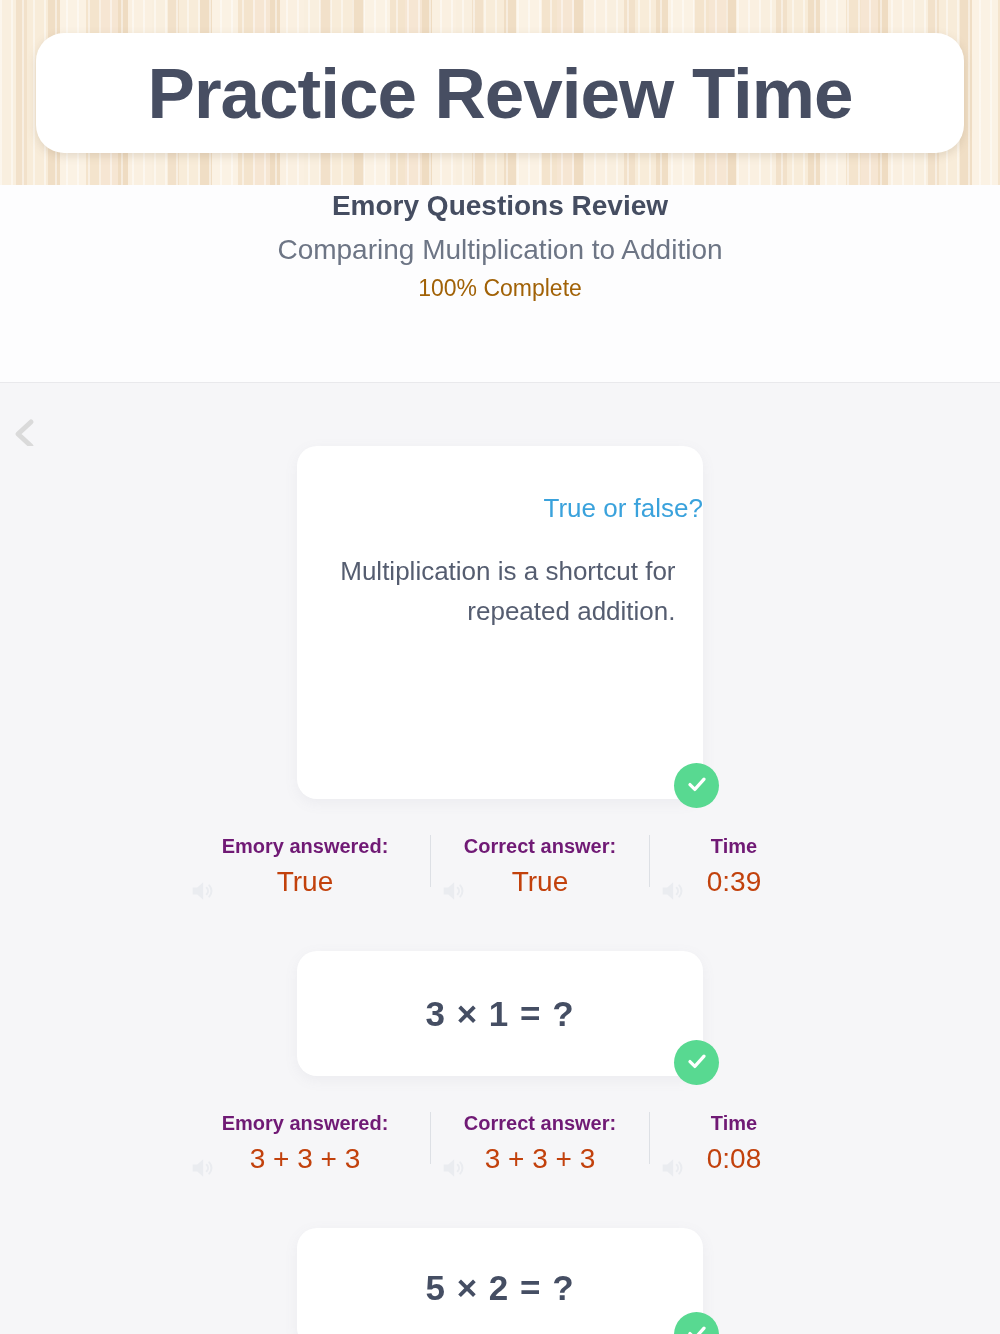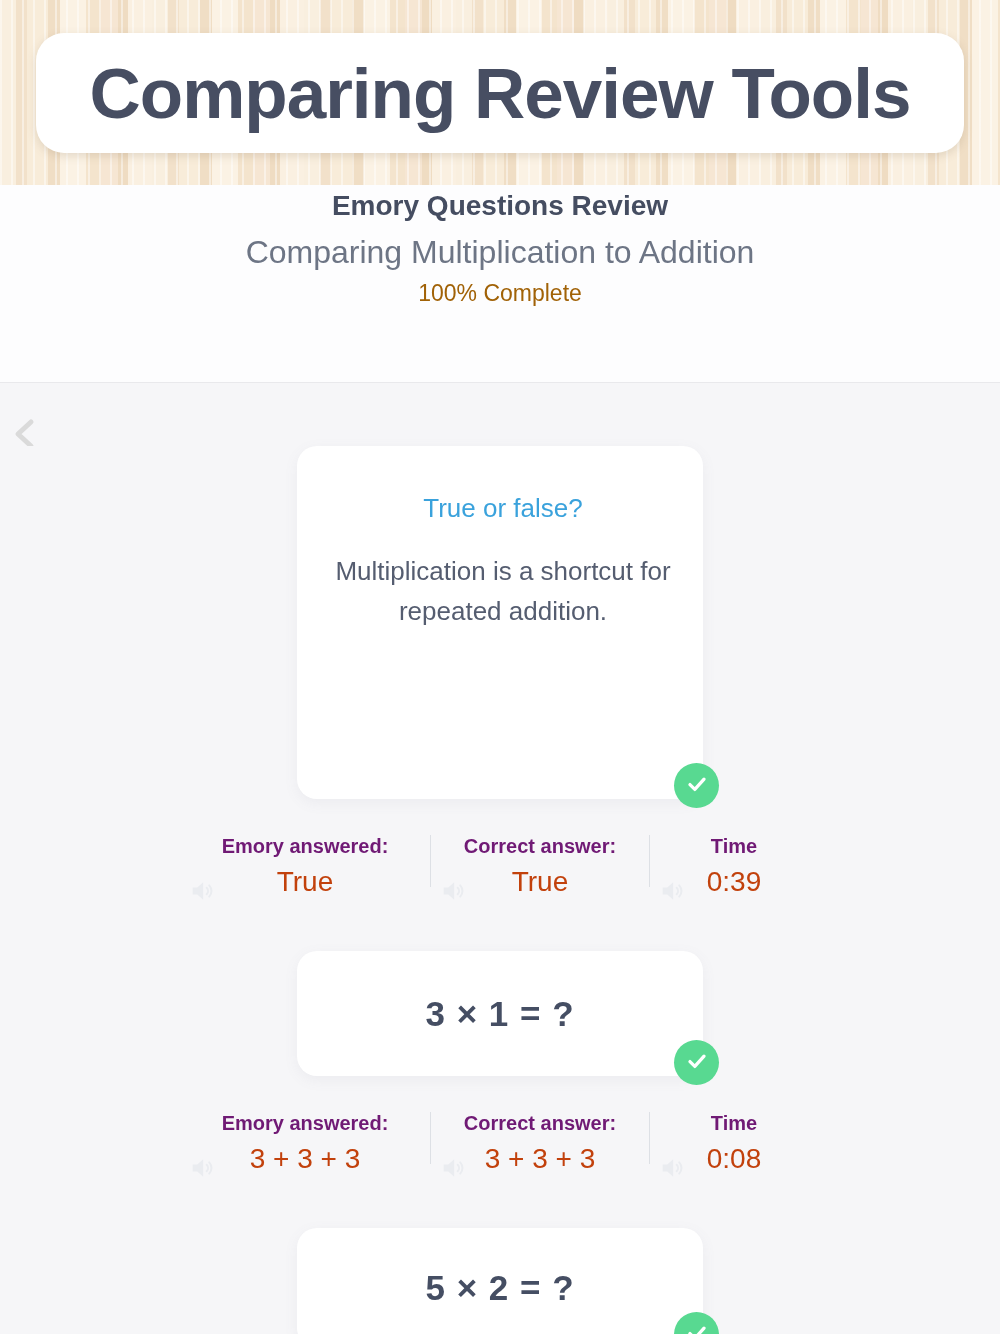--- a/index.html
+++ b/index.html
@@ -32,21 +32,21 @@
   
   .review-header {
     height: 198px; background: #fdfdfe; border-bottom: 1px solid #e9e9ec;
     position: relative; text-align: center; padding-top: 5px;
   }
   .back-btn {
     position: absolute; left: 6px; top: 230px; width: 36px; height: 40px;
     background: none; border: none; cursor: pointer;
   }
   .review-title { font-size: 28px; font-weight: 700; color: #454d61; margin-bottom: 12px; }
-  .review-sub { font-size: 32px; color: #6d7585; margin-bottom: 9px; }
+  .review-sub { font-size: 28px; color: #6d7585; margin-bottom: 9px; }
   .review-progress { font-size: 23px; color: #a16207; }
   .segmented {
     position: absolute; left: 20px; top: 322px; width: 960px; height: 39px;
     background: #9997e3; border-radius: 20px; display: flex;
   }
   .seg {
     border: none; background: transparent; color: #ffffff;
     font-size: 17px; font-weight: 600; font-family: "Liberation Sans", sans-serif;
     cursor: pointer; height: 39px;
   }
@@ -57,21 +57,21 @@
   }
   .seg.inactive { position: absolute; left: 477px; top: 0; width: 483px; }
 
   
   .main { position: relative; background: #f6f6f8; height: 950px; }
 
   .qcard {
     position: relative; width: 406px; margin: 0 auto; background: #ffffff;
     border-radius: 20px; box-shadow: 0 4px 14px rgba(110, 120, 140, 0.08);
   }
-  .qcard-1 { margin-top: 63px; height: 353px; padding-top: 47px; text-align: center; padding-left: 6px; }
+  .qcard-1 { margin-top: 63px; height: 353px; padding-top: 47px; text-align: right; padding-left: 6px; }
   .qcard-2 { margin-top: 53px; height: 125px; }
   .qcard-3 { margin-top: 53px; height: 120px; }
 
   .prompt-label { font-size: 26px; color: #3aa2dc; margin-bottom: 27px; }
   .question-text {
     font-size: 26px; color: #555d70; line-height: 40px;
     max-width: 345px; margin: 0 auto;
   }
   .eq-box {
     position: absolute; left: 23px; top: 202px; width: 360px; height: 123px;
@@ -104,21 +104,21 @@
   .answer-value { font-size: 28px; color: #c2410c; }
   .audio { position: absolute; left: 8px; top: 44px; width: 28px; height: 28px; cursor: pointer; }
 </style>
 </head>
 <body>
 
 <div id="app">
 
   <header class="banner">
     <div class="banner-card">
-      <h1>Comparing Review Tools</h1>
+      <h1>Practice Review Time</h1>
     </div>
   </header>
 
   <section class="review-header">
     <button class="back-btn">
       <span>
         <svg width="26" height="34" viewBox="0 0 26 34">
           <path d="M20 5 L7 17 L20 29" stroke="#dadada" stroke-width="5" fill="none" stroke-linecap="round" stroke-linejoin="round"></path>
         </svg>
       </span>

